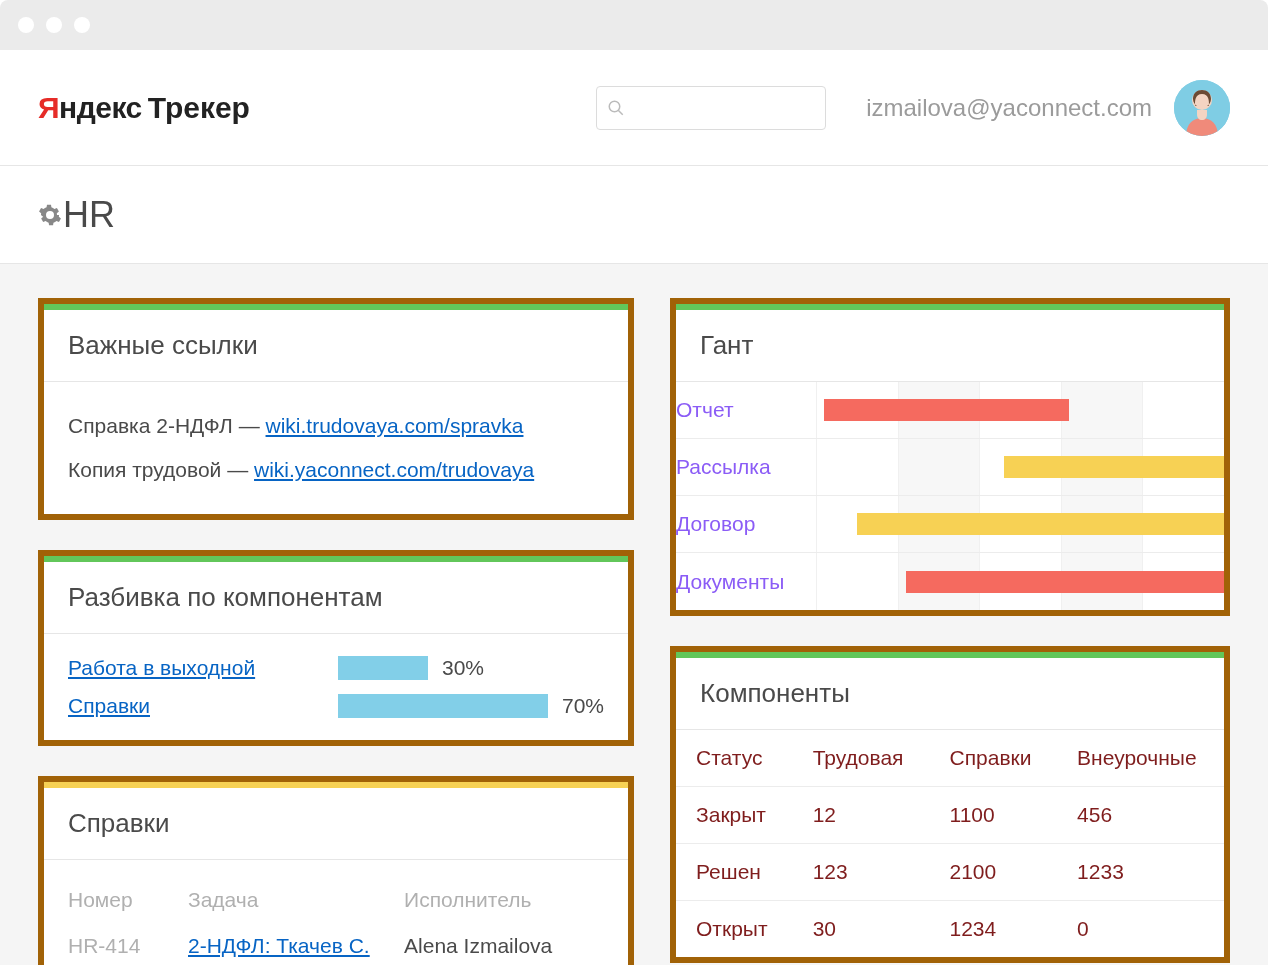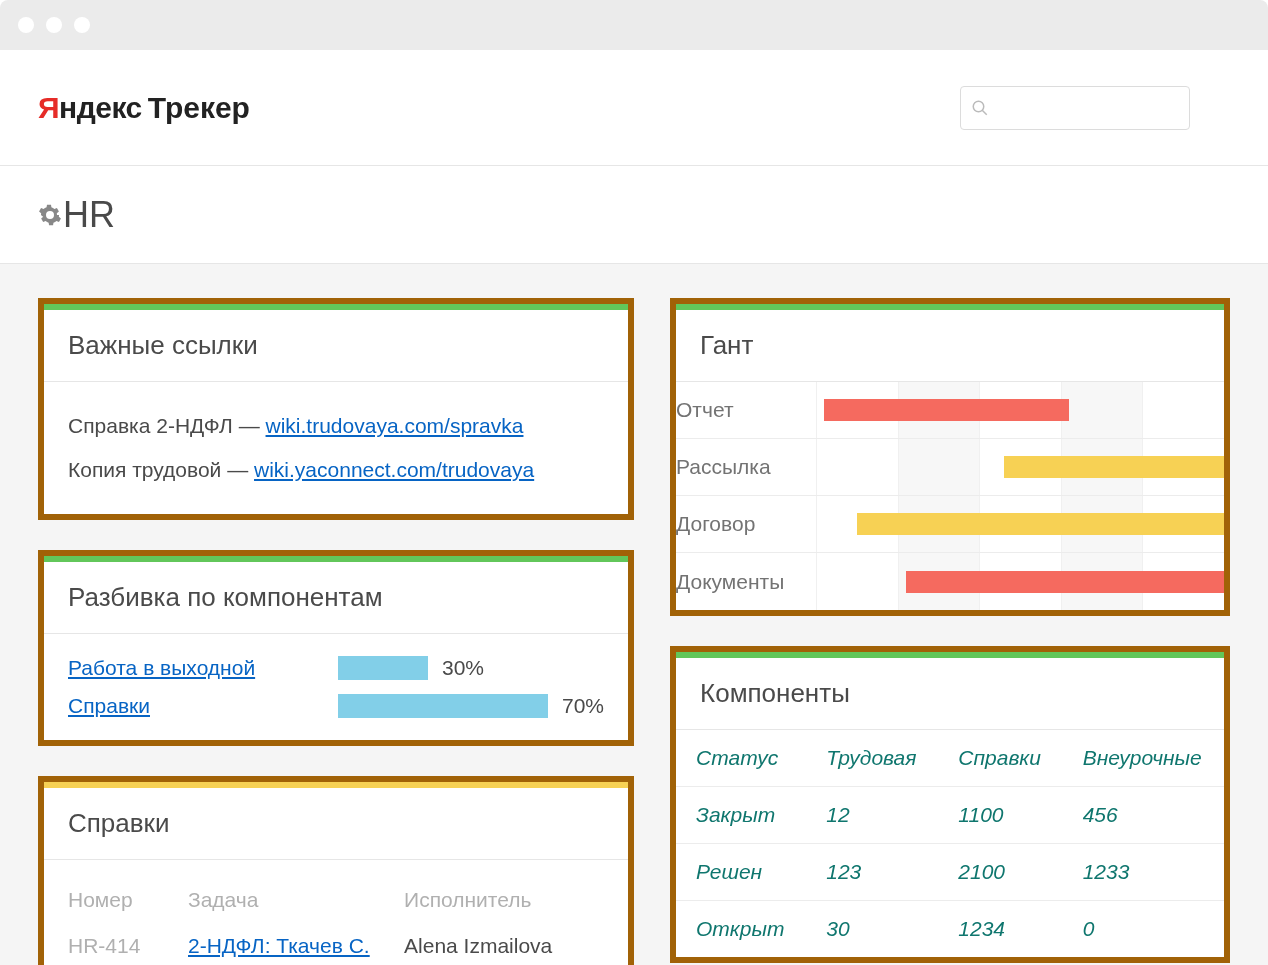--- a/index.html
+++ b/index.html
@@ -175,21 +175,21 @@
 .gantt-row {
   display: flex;
   align-items: center;
   height: 57px;
   border-bottom: 1px solid #ececec;
 }
 .gantt-row:last-child { border-bottom: 0; }
 .gantt-label {
   width: 140px;
   font-size: 21px;
-  color: #737373;
+  color: #8b5cf6;
   padding-left: 0;
   flex-shrink: 0;
 }
 .gantt-track {
   flex: 1;
   position: relative;
   height: 100%;
 }
 .gantt-grid {
   position: absolute;
@@ -209,22 +209,21 @@
 }
 .bar-red { background: #f56a5f; }
 .bar-yellow { background: #f7d154; }
 
 .gantt-body { padding: 0 0 0 24px; }
 
 .comp-table {
   width: 100%;
   border-collapse: collapse;
   font-size: 21px;
-  color: #0f766e;
-  font-style: italic;
+  color: #7f1d1d;
 }
 .comp-table th, .comp-table td {
   text-align: left;
   padding: 16px 20px;
   border-top: 1px solid #ececec;
   font-weight: 400;
 }
 .comp-table thead th { border-top: 0; }
 .card-body.nopad { padding: 0; }
 </style>
@@ -242,20 +241,32 @@
     <span class="yandex"><span class="ya">Я</span>ндекс</span>
     <span class="tracker">Трекер</span>
   </div>
   <div class="search-wrap">
     <div class="search-box">
       <svg viewBox="0 0 24 24" fill="none" stroke="currentColor" stroke-width="2">
           <circle cx="10" cy="10" r="7"></circle>
           <line x1="15" y1="15" x2="21" y2="21"></line>
         </svg>
       <input class="search-input" type="text" placeholder="" style="">
+    </div>
+  </div>
+  <div class="user-block">
+    <span class="user-email">izmailova@yaconnect.com</span>
+    <div class="avatar">
+      <svg viewBox="0 0 56 56">
+        <rect width="56" height="56" fill="#7fcde4"></rect>
+        <circle cx="28" cy="20" r="10" fill="#f4d4c2"></circle>
+        <path d="M28 10c-5 0-9 3-9 9 0 3 2 6 4 7-1 0-2 0-2-1 0-4 0-11 7-11s7 7 7 11c0 1-1 1-2 1 2-1 4-4 4-7 0-6-4-9-9-9z" fill="#6b4a33"></path>
+        <path d="M12 56c0-12 7-18 16-18s16 6 16 18z" fill="#f08a7a"></path>
+        <path d="M23 34c0 4 2 6 5 6s5-2 5-6v-4H23z" fill="#f4d4c2"></path>
+      </svg>
     </div>
   </div>
 </div>
 
 <div class="page-title-bar">
   <svg class="gear-icon" viewBox="0 0 24 24" fill="currentColor">
     <path d="M12 8a4 4 0 100 8 4 4 0 000-8zm9 4c0 .6-.05 1.2-.15 1.8l2.1 1.6-2 3.5-2.5-1a8 8 0 01-3 1.8l-.4 2.6h-4l-.4-2.6a8 8 0 01-3-1.8l-2.5 1-2-3.5 2.1-1.6A9 9 0 013 12c0-.6.05-1.2.15-1.8L1.05 8.6l2-3.5 2.5 1a8 8 0 013-1.8L9 1.7h4l.4 2.6a8 8 0 013 1.8l2.5-1 2 3.5-2.1 1.6c.1.6.2 1.2.2 1.8z"></path>
   </svg>
   <span class="page-title">HR</span>
 </div>

